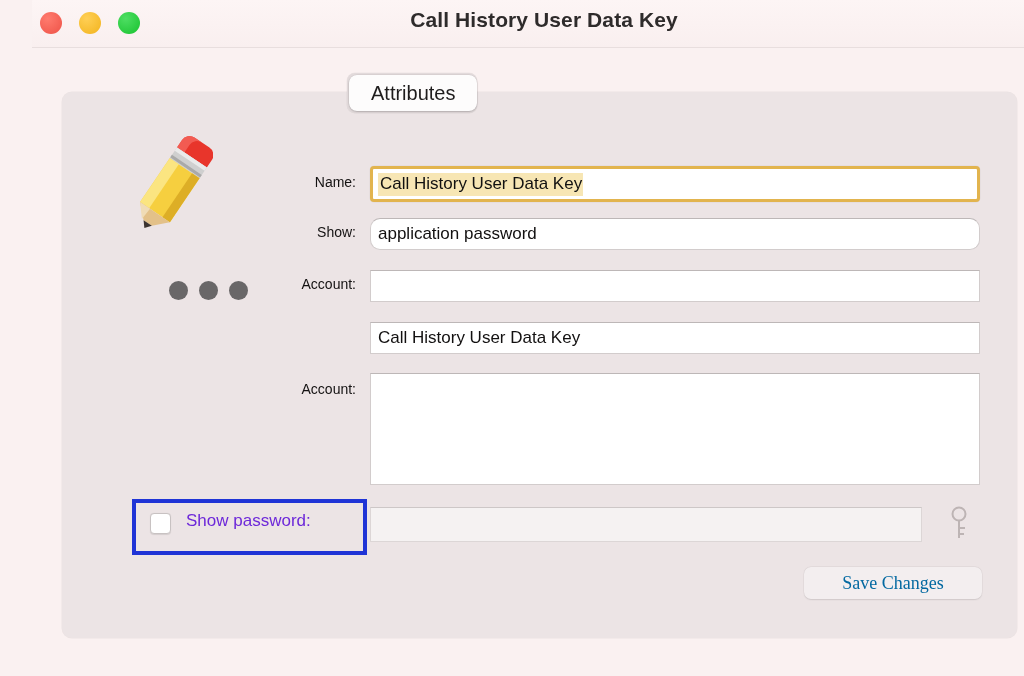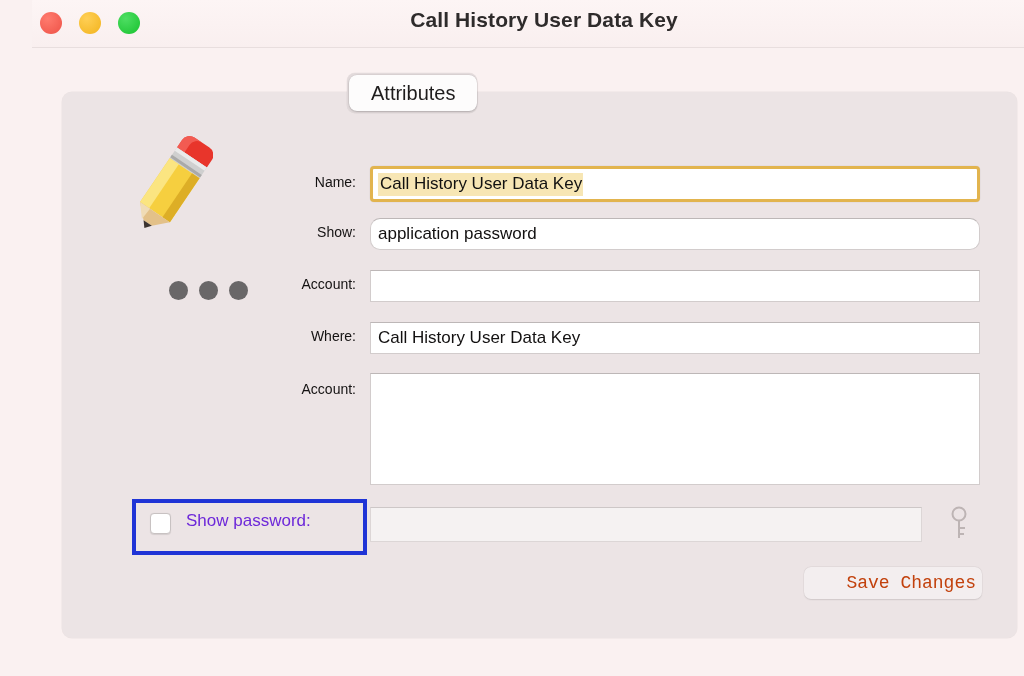--- a/index.html
+++ b/index.html
@@ -213,26 +213,25 @@
   }
 
   
   #btn-save {
     position: absolute;
     left: 742px; top: 475px;
     width: 178px; height: 32px;
     background: #f3eeef;
     border: none;
     border-radius: 7px;
-    font-family: Liberation Mono, monospace;
+    font-family: Liberation Serif, serif;
     font-size: 18px;
-    color: #c2410c;
+    color: #0369a1;
     box-shadow: 0 0.5px 1.5px rgba(0,0,0,0.10), 0 0 0 0.5px rgba(0,0,0,0.04);
     cursor: default;
-    text-align: right;
   }
 </style>
 </head>
 <body>
 
 <div id="window">
 
   <div id="titlebar">
     <div id="traffic-lights">
       <span class="light close"></span>
@@ -284,21 +283,20 @@
     <div class="flabel" style="top:132px">Show:</div>
     <div class="field" id="field-kind">
       <span>application password</span>
     </div>
 
     <div class="flabel" style="top:184px">Account:</div>
     <div class="field" id="field-account">
       <span></span>
     </div>
 
-    <div class="flabel" style="top:236px">Where:</div>
     <div class="field" id="field-where">
       <span>Call History User Data Key</span>
     </div>
 
     <div class="flabel" style="top:289px">Account:</div>
     <div id="field-comments">
       <span></span>
     </div>
 
     <div id="annotation-box"></div>

